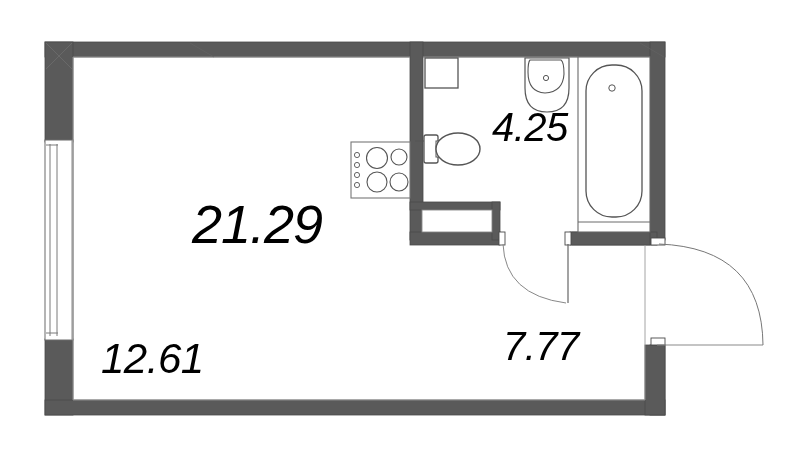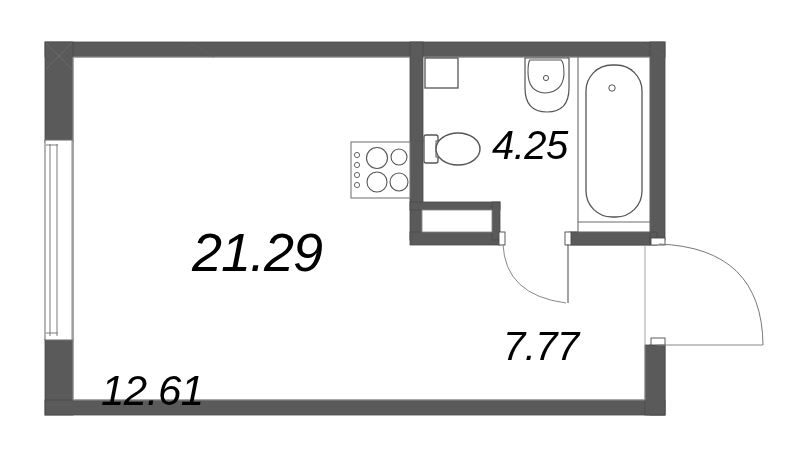--- a/index.html
+++ b/index.html
@@ -29,24 +29,24 @@
   .area-label {
     position: absolute;
     font-family: "Liberation Sans", sans-serif;
     font-style: italic;
     font-weight: 400;
     color: #000000;
     white-space: nowrap;
     line-height: 1;
     user-select: none;
   }
-  #label-main      { left: 192px; top: 197px; font-size: 54px; letter-spacing: -1px; margin-top: 28px; }
-  #label-bath      { left: 492px; top: 107px; font-size: 40px; letter-spacing: -0.5px; margin-top: 18px; }
+  #label-main      { left: 192px; top: 197px; font-size: 54px; letter-spacing: -1px; }
+  #label-bath      { left: 492px; top: 107px; font-size: 40px; letter-spacing: -0.5px; }
   #label-hall      { left: 503px; top: 326px; font-size: 40px; letter-spacing: -0.5px; }
-  #label-kitchen   { left: 101px; top: 338px; font-size: 42px; letter-spacing: -0.5px; margin-top: 32px; }
+  #label-kitchen   { left: 101px; top: 338px; font-size: 42px; letter-spacing: -0.5px; }
 </style>
 </head>
 <body>
 
 <div id="floorplan-root">
 
   <svg id="plan-svg" viewBox="0 0 800 461">
 
     <g>
 

